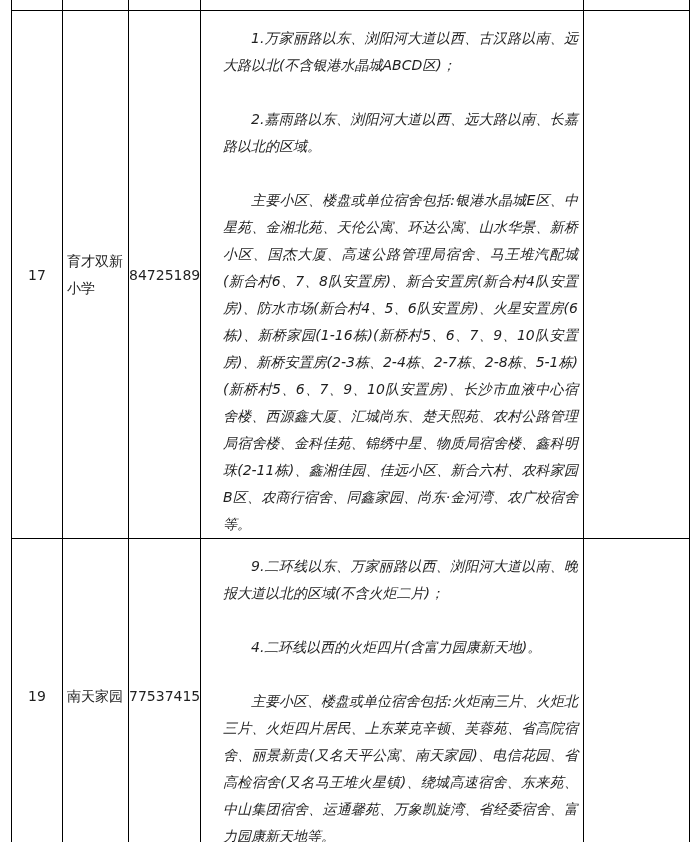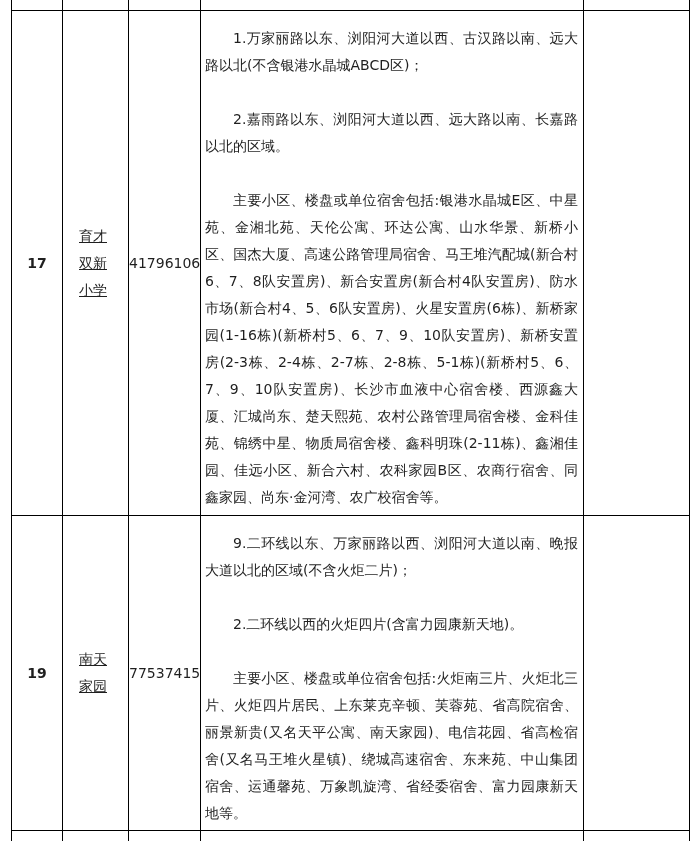--- a/index.html
+++ b/index.html
@@ -24,34 +24,34 @@
     border: 1px solid #000000;
     padding: 0;
     font-size: 14px;
     vertical-align: middle;
     overflow: hidden;
   }
   tr.partial-top td { height: 10px; border-top: none; }
   tr.partial-bottom td { height: 10px; border-bottom: none; }
   tr.row-17 { height: 505px; }
   tr.row-18 { height: 315px; }
-  td.cell-no { text-align: center; font-weight: bold; }
+  td.cell-no { text-align: center; }
   td.cell-school {
     text-align: left;
-    padding: 0 16px;
+    padding: 0 4px;
     line-height: 27px;
     word-break: break-all;
-    text-decoration: underline;
   }
   td.cell-phone { text-align: center; }
   td.cell-desc {
     vertical-align: top;
     text-align: justify;
-    padding: 0 5px 0 4px;
+    padding: 0 5px 0 22px;
     word-break: break-all;
+    font-style: italic;
   }
   td.cell-desc p {
     margin: 27px 0 0 0;
     line-height: 27px;
     text-indent: 28px;
   }
   td.cell-desc p:first-child { margin-top: 14px; }
   td.cell-remark { background: #ffffff; }
 </style>
 </head>
@@ -70,36 +70,36 @@
       <td class="cell-no"></td>
       <td class="cell-school"></td>
       <td class="cell-phone"></td>
       <td class="cell-desc"></td>
       <td class="cell-remark"></td>
     </tr>
 
     <tr class="row-17">
       <td class="cell-no">17</td>
       <td class="cell-school">育才双新小学</td>
-      <td class="cell-phone">41796106</td>
+      <td class="cell-phone">84725189</td>
       <td class="cell-desc">
         <p>1.万家丽路以东、浏阳河大道以西、古汉路以南、远大路以北(不含银港水晶城ABCD区)；</p>
         <p>2.嘉雨路以东、浏阳河大道以西、远大路以南、长嘉路以北的区域。</p>
         <p>主要小区、楼盘或单位宿舍包括:银港水晶城E区、中星苑、金湘北苑、天伦公寓、环达公寓、山水华景、新桥小区、国杰大厦、高速公路管理局宿舍、马王堆汽配城(新合村6、7、8队安置房)、新合安置房(新合村4队安置房)、防水市场(新合村4、5、6队安置房)、火星安置房(6栋)、新桥家园(1-16栋)(新桥村5、6、7、9、10队安置房)、新桥安置房(2-3栋、2-4栋、2-7栋、2-8栋、5-1栋)(新桥村5、6、7、9、10队安置房)、长沙市血液中心宿舍楼、西源鑫大厦、汇城尚东、楚天熙苑、农村公路管理局宿舍楼、金科佳苑、锦绣中星、物质局宿舍楼、鑫科明珠(2-11栋)、鑫湘佳园、佳远小区、新合六村、农科家园B区、农商行宿舍、同鑫家园、尚东·金河湾、农广校宿舍等。</p>
       </td>
       <td class="cell-remark"></td>
     </tr>
 
     <tr class="row-18">
       <td class="cell-no">19</td>
       <td class="cell-school">南天家园</td>
       <td class="cell-phone">77537415</td>
       <td class="cell-desc">
         <p>9.二环线以东、万家丽路以西、浏阳河大道以南、晚报大道以北的区域(不含火炬二片)；</p>
-        <p>2.二环线以西的火炬四片(含富力园康新天地)。</p>
+        <p>4.二环线以西的火炬四片(含富力园康新天地)。</p>
         <p>主要小区、楼盘或单位宿舍包括:火炬南三片、火炬北三片、火炬四片居民、上东莱克辛顿、芙蓉苑、省高院宿舍、丽景新贵(又名天平公寓、南天家园)、电信花园、省高检宿舍(又名马王堆火星镇)、绕城高速宿舍、东来苑、中山集团宿舍、运通馨苑、万象凯旋湾、省经委宿舍、富力园康新天地等。</p>
       </td>
       <td class="cell-remark"></td>
     </tr>
 
     <tr class="partial-bottom">
       <td class="cell-no"></td>
       <td class="cell-school"></td>
       <td class="cell-phone"></td>
       <td class="cell-desc"></td>

